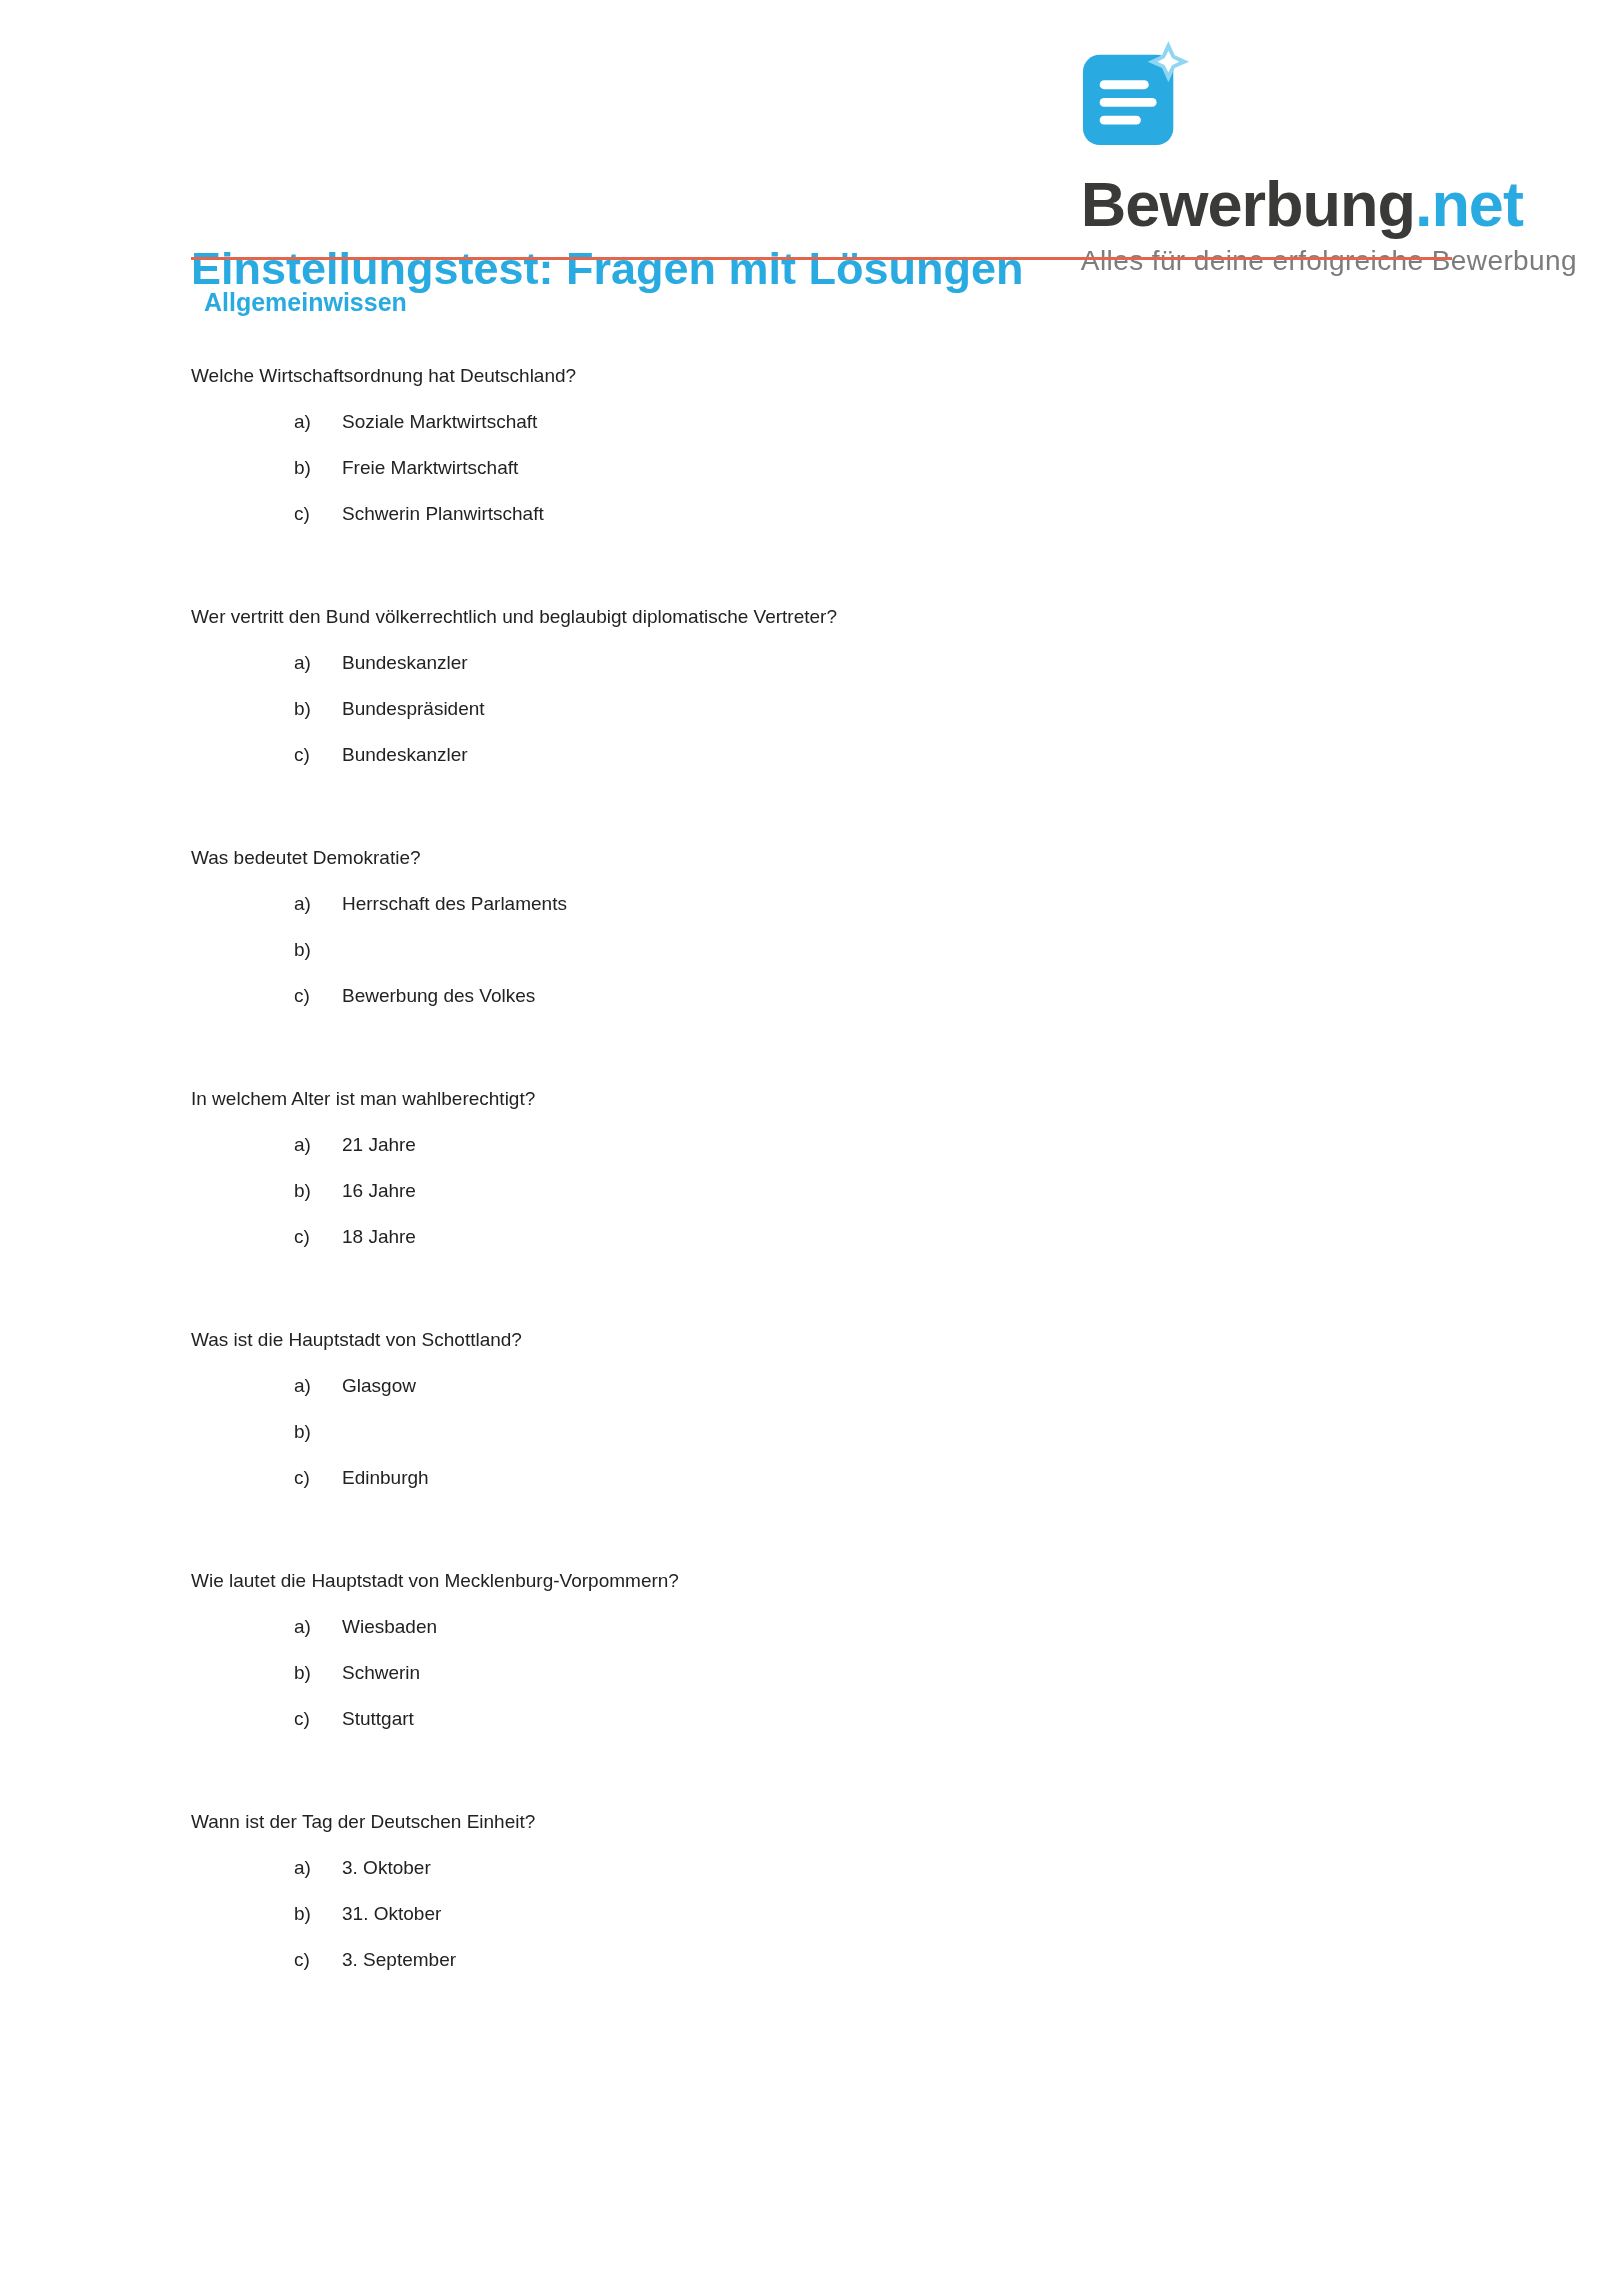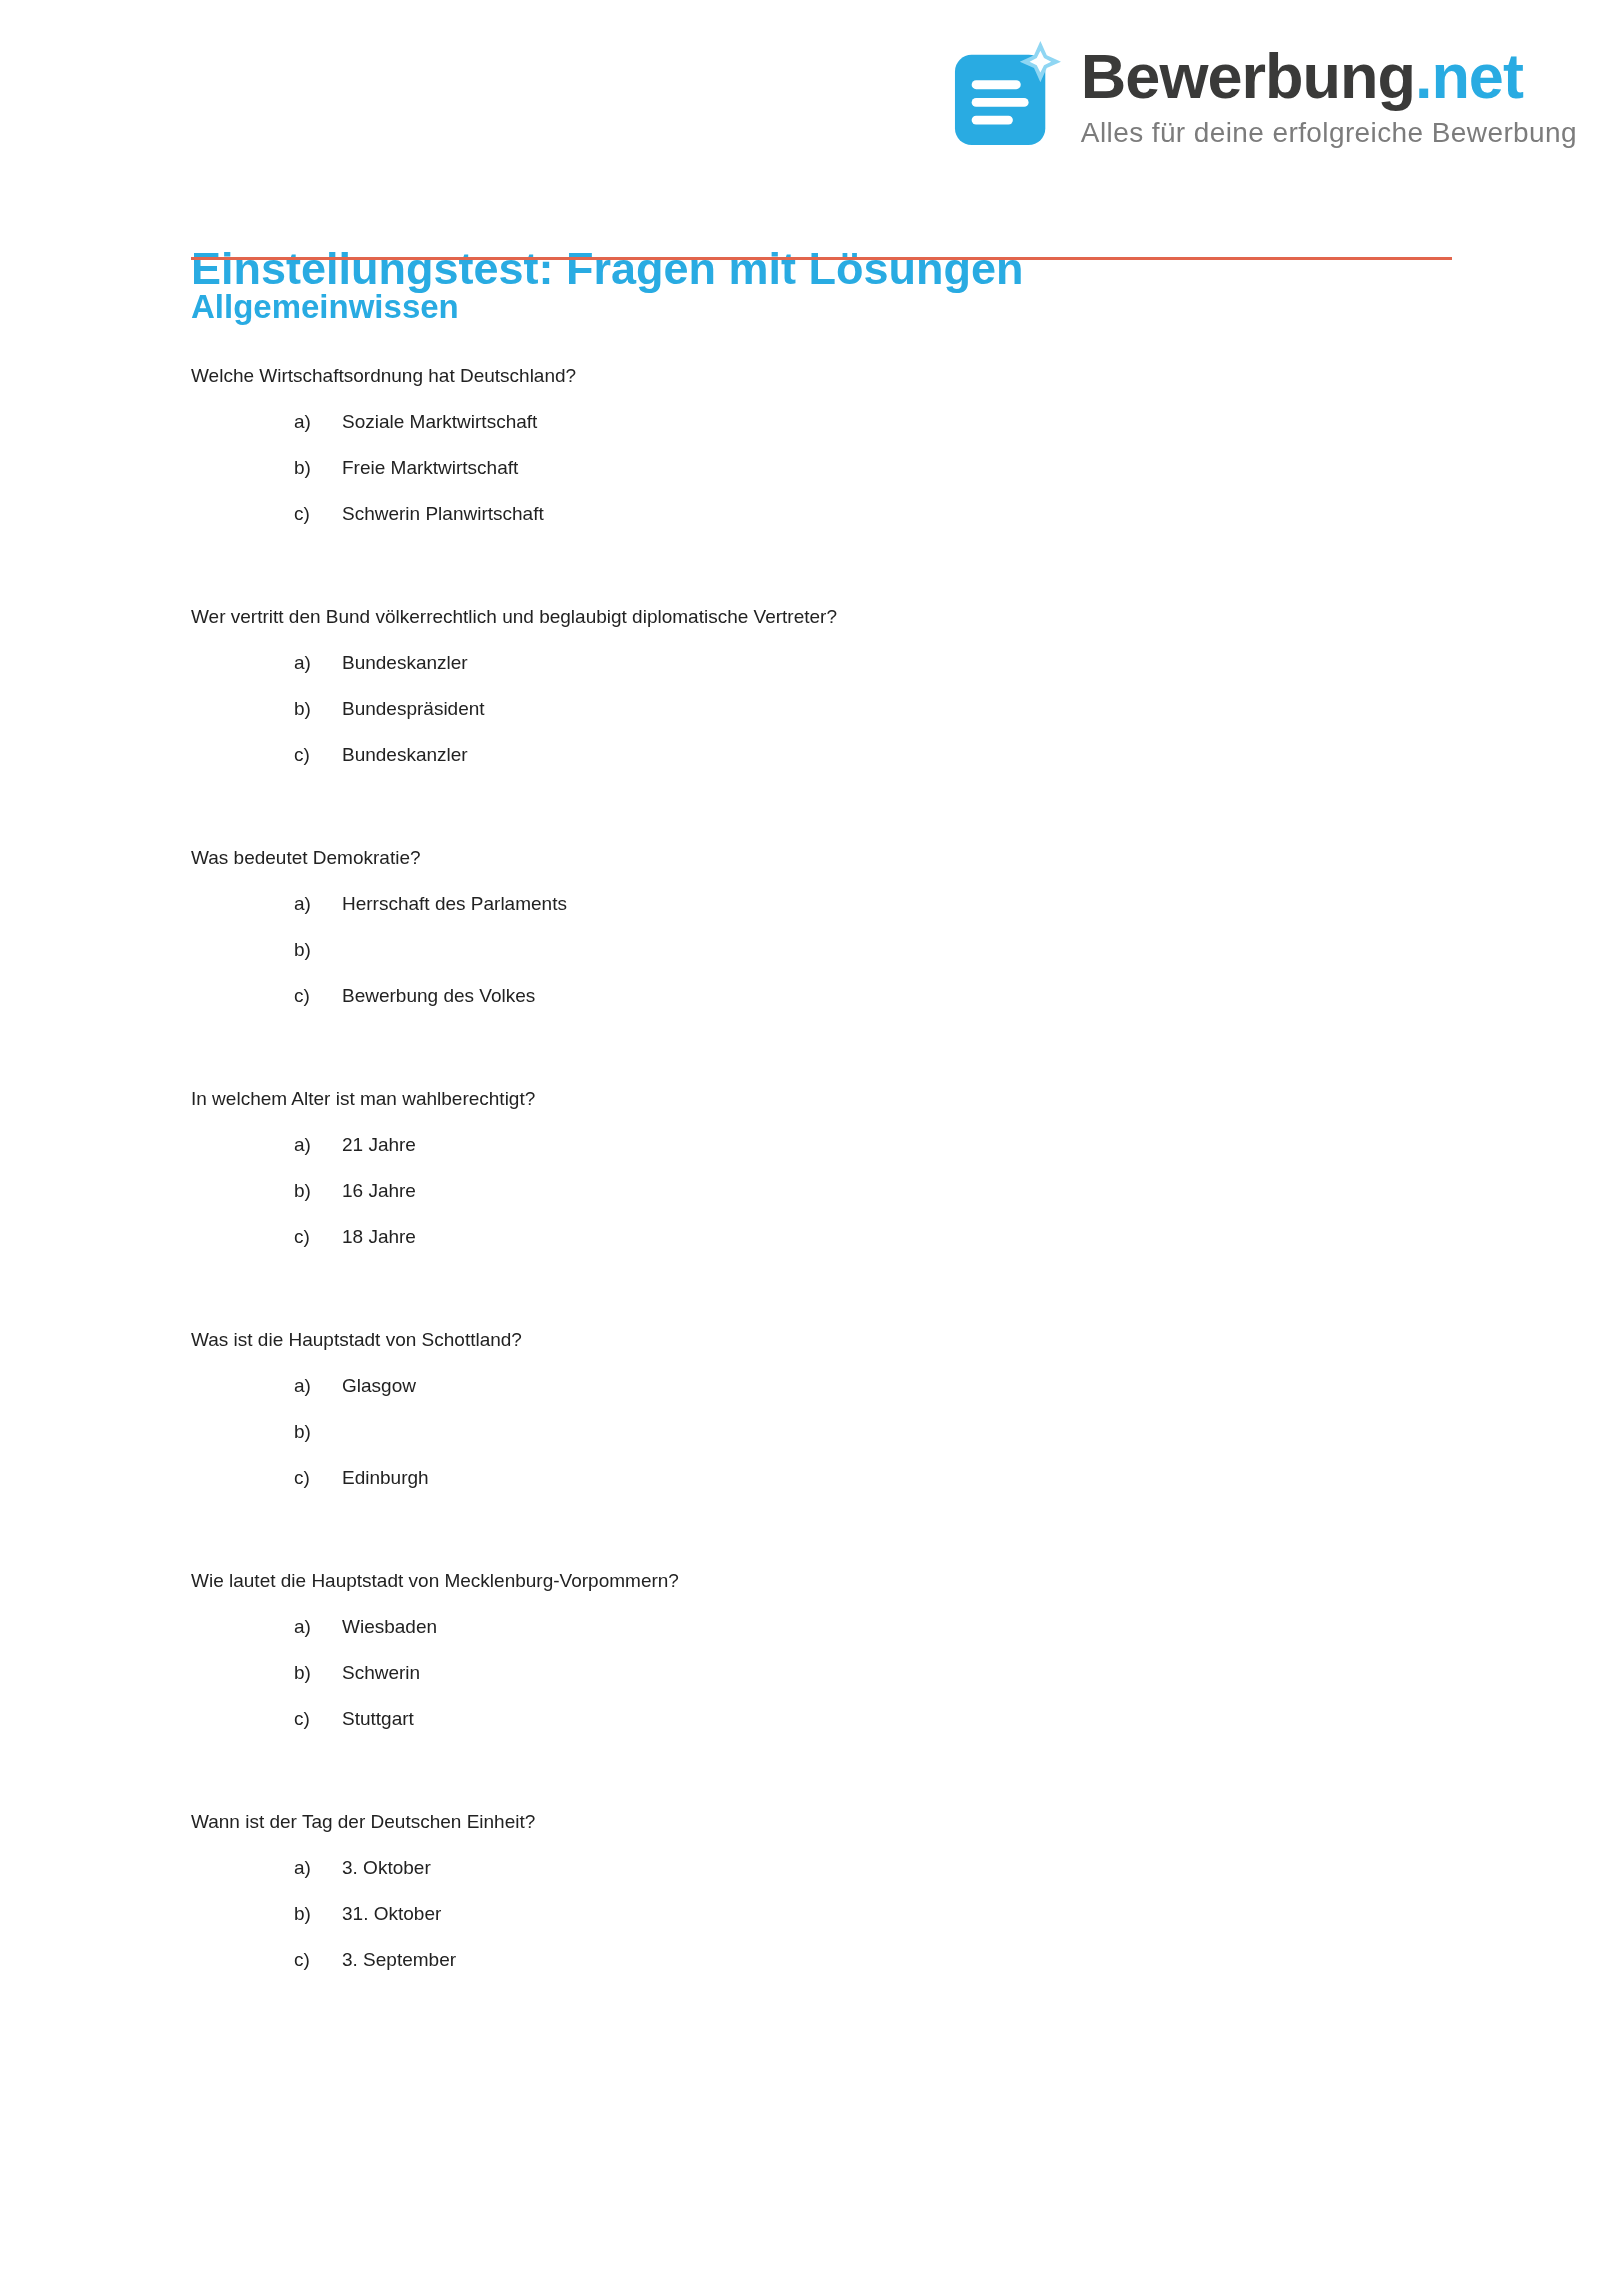--- a/index.html
+++ b/index.html
@@ -21,22 +21,23 @@
     background:var(--paper);
     overflow:hidden;
   }
 
   
   .logo{
     position:absolute;
     top:41px;
     right:44px;
     display:flex;
-    align-items:center;
+    align-items:flex-start;
     gap:19.6px;
+    flex-direction:column;
   }
   .logo-icon{width:108px;height:110px;flex:0 0 auto;}
   .brand{
     font-size:63px;
     font-weight:bold;
     letter-spacing:-1px;
     line-height:1.05;
     color:var(--brand_dark);
     white-space:nowrap;
   }
@@ -64,23 +65,23 @@
   .title-rule{
     position:absolute;
     left:191px;
     top:257px;
     width:1261px;
     height:2.9px;
     background:var(--rule);
   }
   .section-heading{
     position:absolute;
-    left:191px;
+    left:204px;
     top:288px;
-    font-size:33px;
+    font-size:25px;
     font-weight:bold;
     color:var(--accent);
   }
   .questions{
     position:absolute;
     left:191px;
     top:353px;
     width:1264px;
     color:var(--text);
     font-size:19px;

